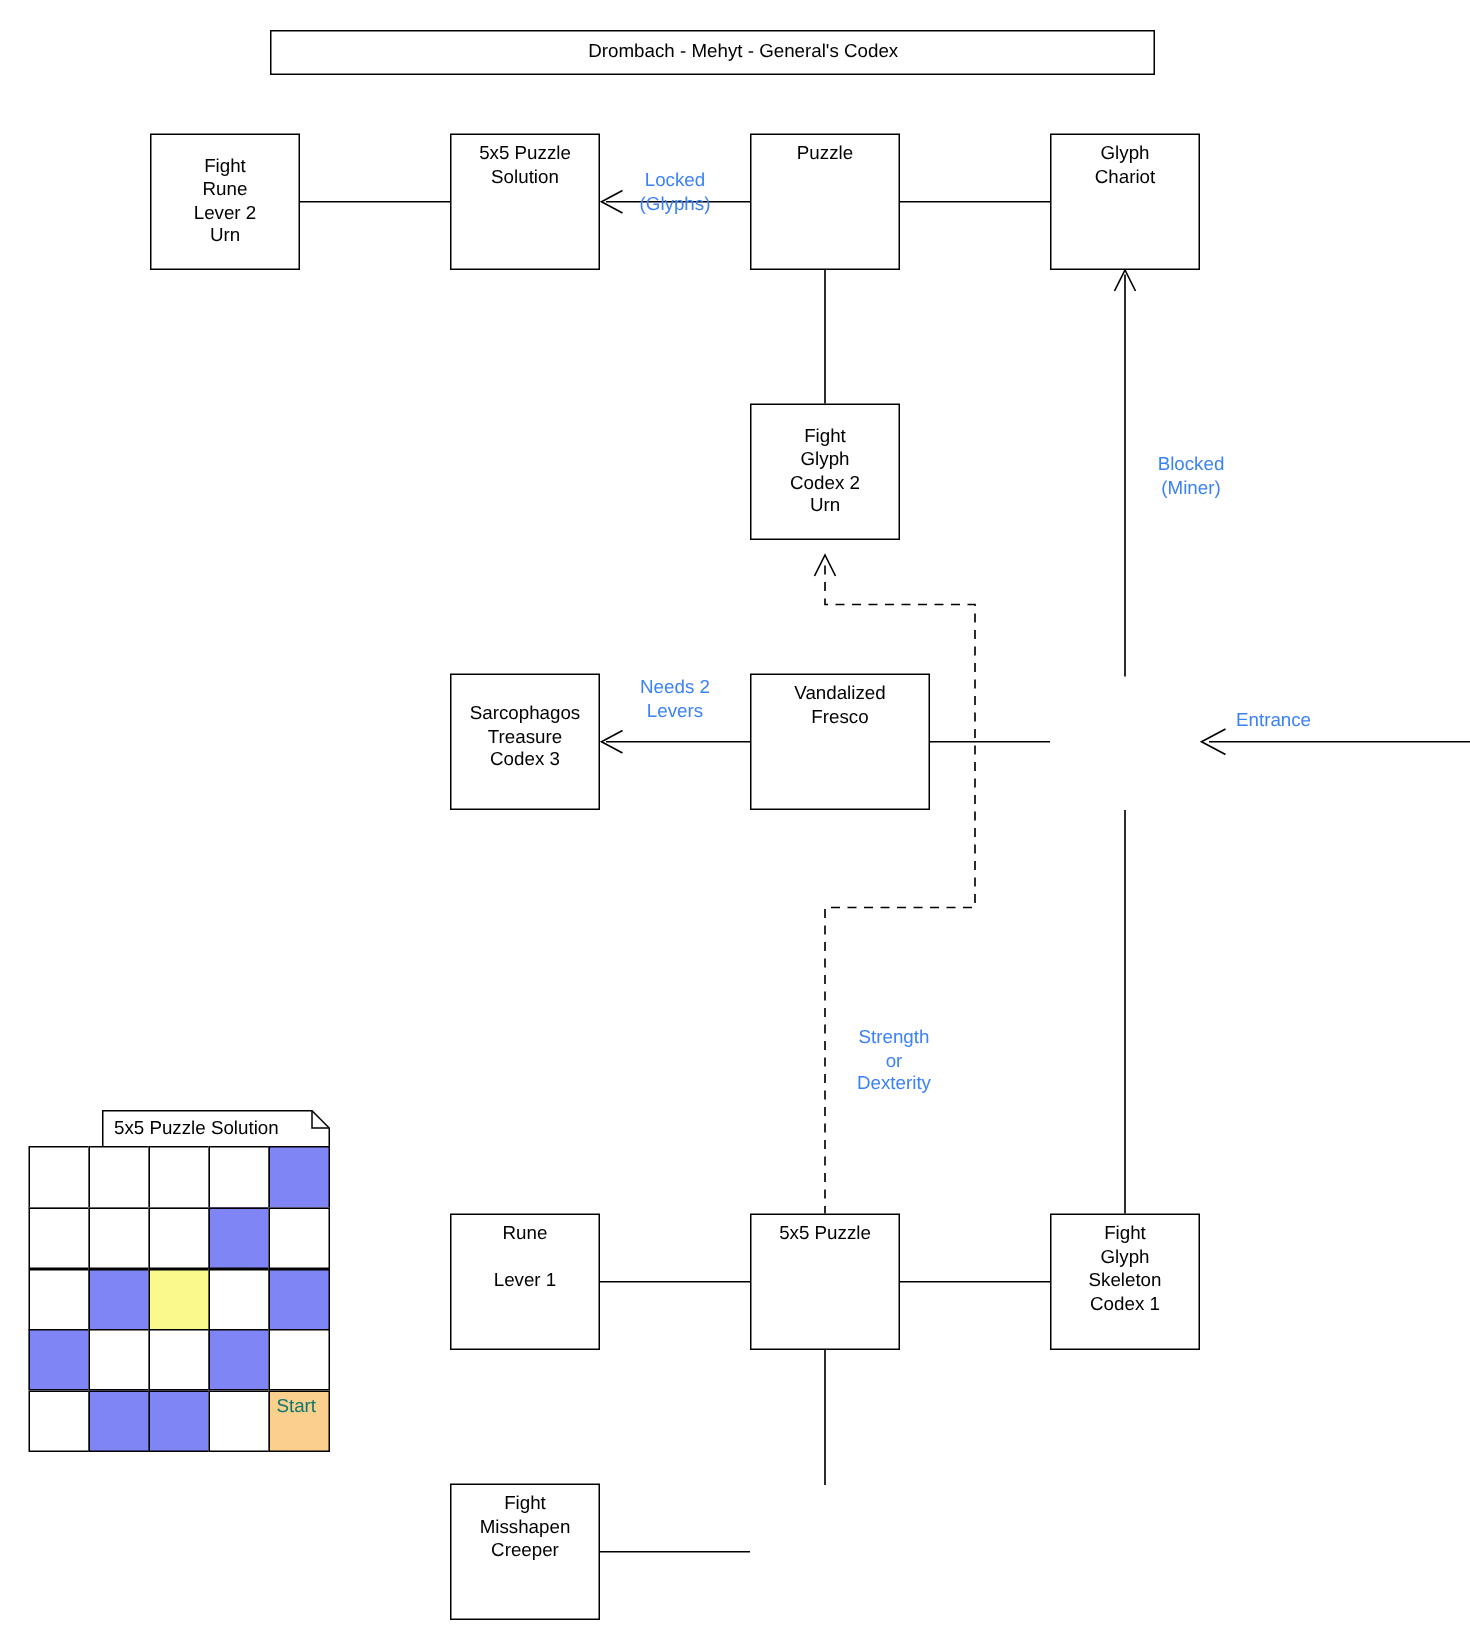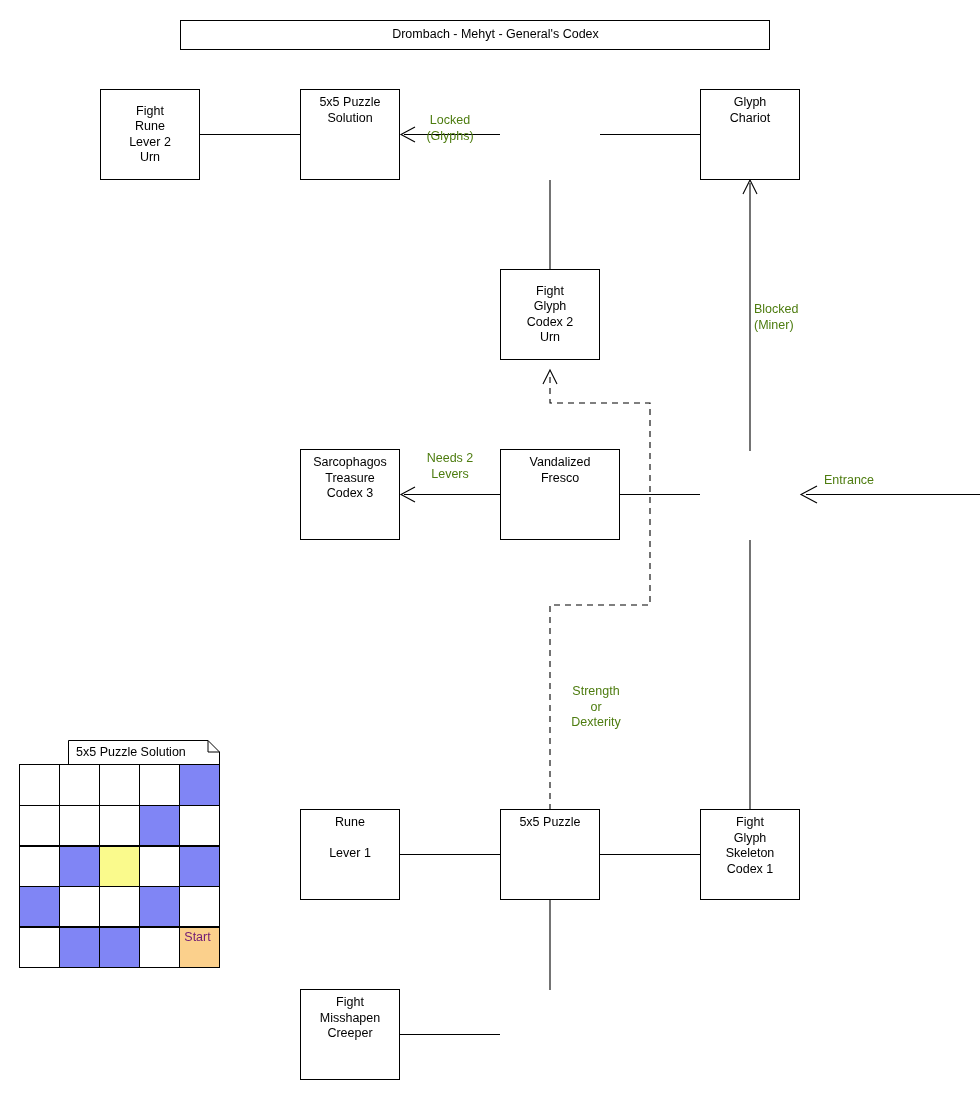--- a/index.html
+++ b/index.html
@@ -58,21 +58,21 @@
     line-height: 15.6px;
     text-align: center;
     display: flex;
     align-items: center;
     justify-content: center;
   }
   .edge-label {
     position: absolute;
     font-size: 12.5px;
     line-height: 15.6px;
-    color: #4d7c0f;
+    color: #3b82f6;
     background: transparent;
     white-space: pre;
   }
   .edge-label.center { text-align: center; }
   .edge-label.left { text-align: left; }
 
   
   .note {
     position: absolute;
     box-sizing: border-box;
@@ -99,21 +99,21 @@
     grid-template-rows: repeat(5, 40.6px);
   }
   .cell {
     box-sizing: border-box;
     border: 1.4px solid #000000;
     margin: -0.7px 0 0 -0.7px;
     background: #ffffff;
     font-size: 12.5px;
     line-height: 15.6px;
     padding: 2px 0 0 4px;
-    color: #701a75;
+    color: #0f766e;
     overflow: hidden;
     white-space: nowrap;
   }
 </style>
 </head>
 <body>
 
 <div id="canvas">
 
   <svg id="edges" viewBox="0 0 980 1100" xmlns="http://www.w3.org/2000/svg">
@@ -174,41 +174,44 @@
 Rune
 Lever 2
 Urn</span>
   </div>
 
   <div class="node" style="left:300px; top:89px; width:100px; height:91px;">
     <span class="nlines" style="white-space:pre-line;">5x5 Puzzle
 Solution</span>
   </div>
 
+  <div class="node" style="left:500px; top:89px; width:100px; height:91px;">
+    <span class="nlines" style="white-space:pre-line;">Puzzle</span>
+  </div>
 
   <div class="node" style="left:700px; top:89px; width:100px; height:91px;">
     <span class="nlines" style="white-space:pre-line;">Glyph
 Chariot</span>
   </div>
 
   <div class="edge-label center" style="left:418px; top:113px; width:64px; white-space:pre-line;">Locked
 (Glyphs)</div>
 
   <div class="node vcenter" style="left:500px; top:269px; width:100px; height:91px;">
     <span class="nlines" style="white-space:pre-line;">Fight
 Glyph
 Codex 2
 Urn</span>
   </div>
 
-  <div class="edge-label left" style="left:754px; top:302px; width:80px; white-space:pre-line;">Blocked
+  <div class="edge-label left" style="left:754px; top:302px; width:80px; white-space:pre-line;text-align:center;">Blocked
 (Miner)</div>
 
   <div class="node" style="left:300px; top:449px; width:100px; height:91px;">
-    <span class="nlines" style="white-space:pre-line;">Sarcophagos
+    <span class="nlines" style="white-space:pre-line;margin-top:13px;">Sarcophagos
 Treasure
 Codex 3</span>
   </div>
 
   <div class="node" style="left:500px; top:449px; width:120px; height:91px;">
     <span class="nlines" style="white-space:pre-line;">Vandalized
 Fresco</span>
   </div>
 
 

